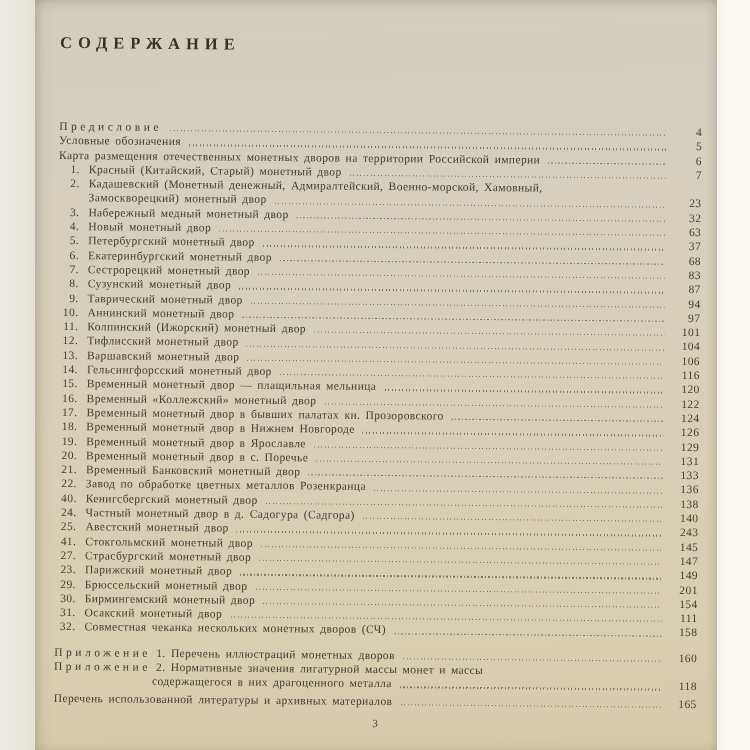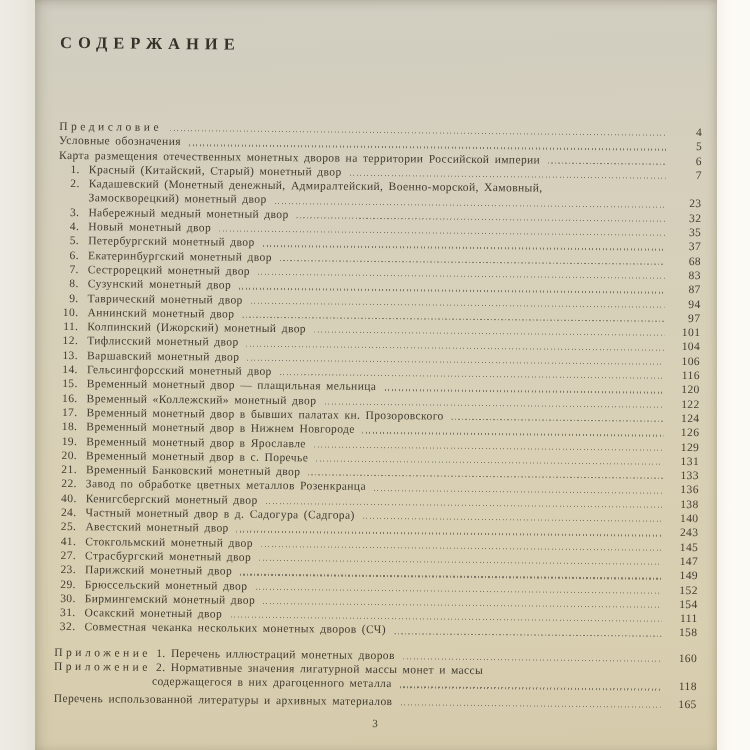--- a/index.html
+++ b/index.html
@@ -92,21 +92,21 @@
         <div class="row">
           <span class="num">3.</span>
           <span class="lbl">Набережный медный монетный двор</span>
           <span class="dots"></span>
           <span class="pg">32</span>
         </div>
         <div class="row">
           <span class="num">4.</span>
           <span class="lbl">Новый монетный двор</span>
           <span class="dots"></span>
-          <span class="pg">35</span>
+          <span class="pg">63</span>
         </div>
         <div class="row">
           <span class="num">5.</span>
           <span class="lbl">Петербургский монетный двор</span>
           <span class="dots"></span>
           <span class="pg">37</span>
         </div>
         <div class="row">
           <span class="num">6.</span>
           <span class="lbl">Екатеринбургский монетный двор</span>
@@ -242,21 +242,21 @@
         <div class="row">
           <span class="num">23.</span>
           <span class="lbl">Парижский монетный двор</span>
           <span class="dots"></span>
           <span class="pg">149</span>
         </div>
         <div class="row">
           <span class="num">29.</span>
           <span class="lbl">Брюссельский монетный двор</span>
           <span class="dots"></span>
-          <span class="pg">152</span>
+          <span class="pg">201</span>
         </div>
         <div class="row">
           <span class="num">30.</span>
           <span class="lbl">Бирмингемский монетный двор</span>
           <span class="dots"></span>
           <span class="pg">154</span>
         </div>
         <div class="row">
           <span class="num">31.</span>
           <span class="lbl">Осакский монетный двор</span>

